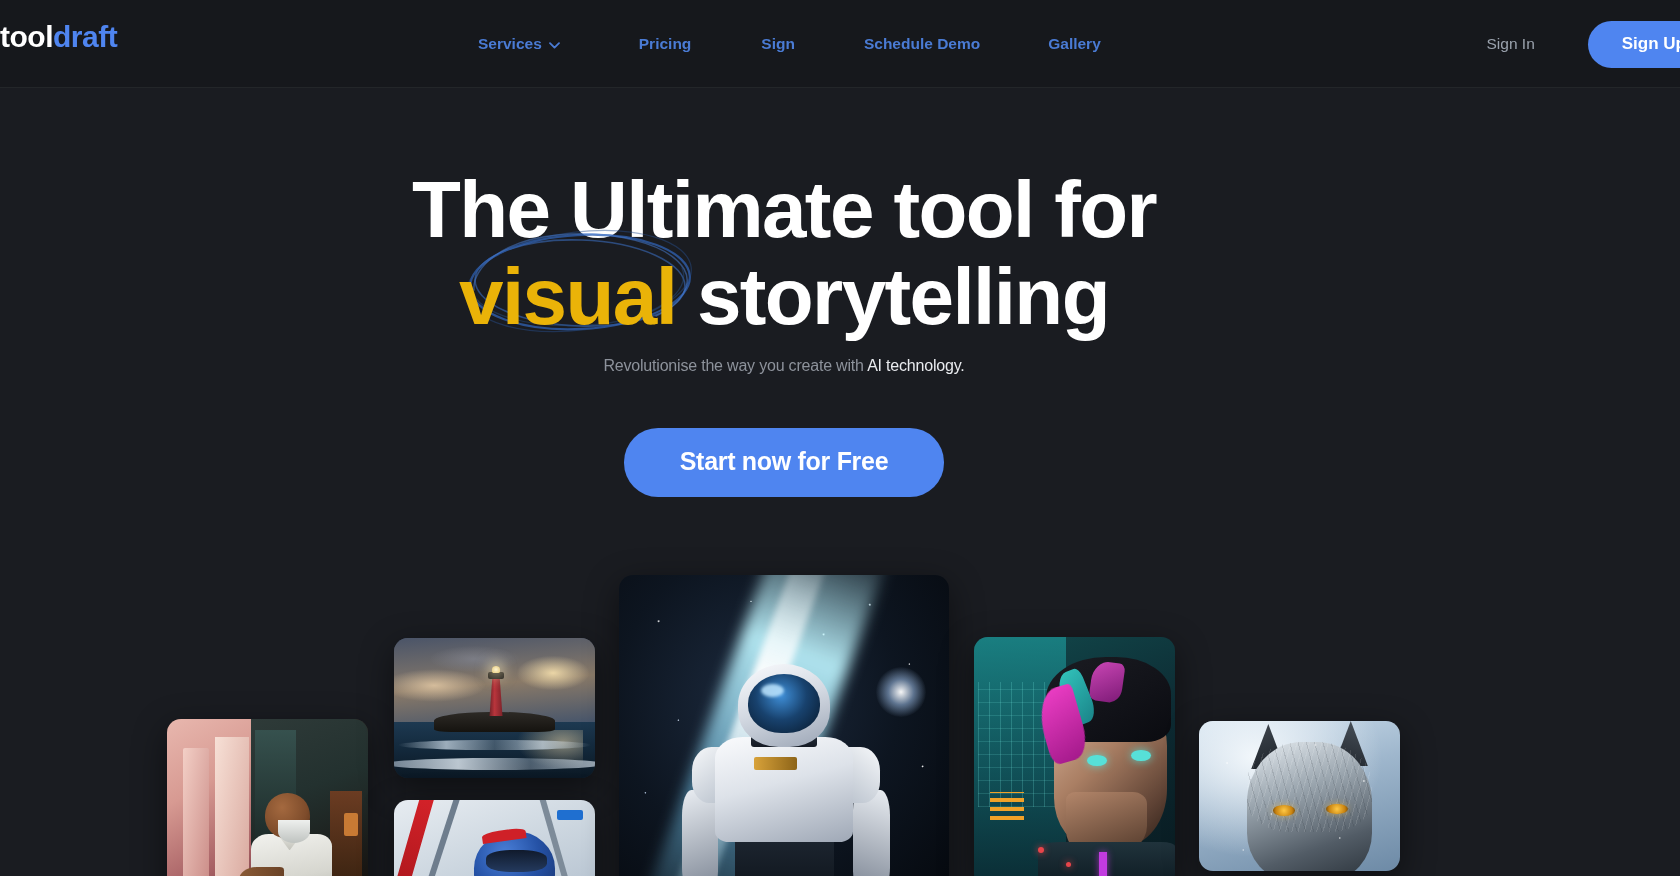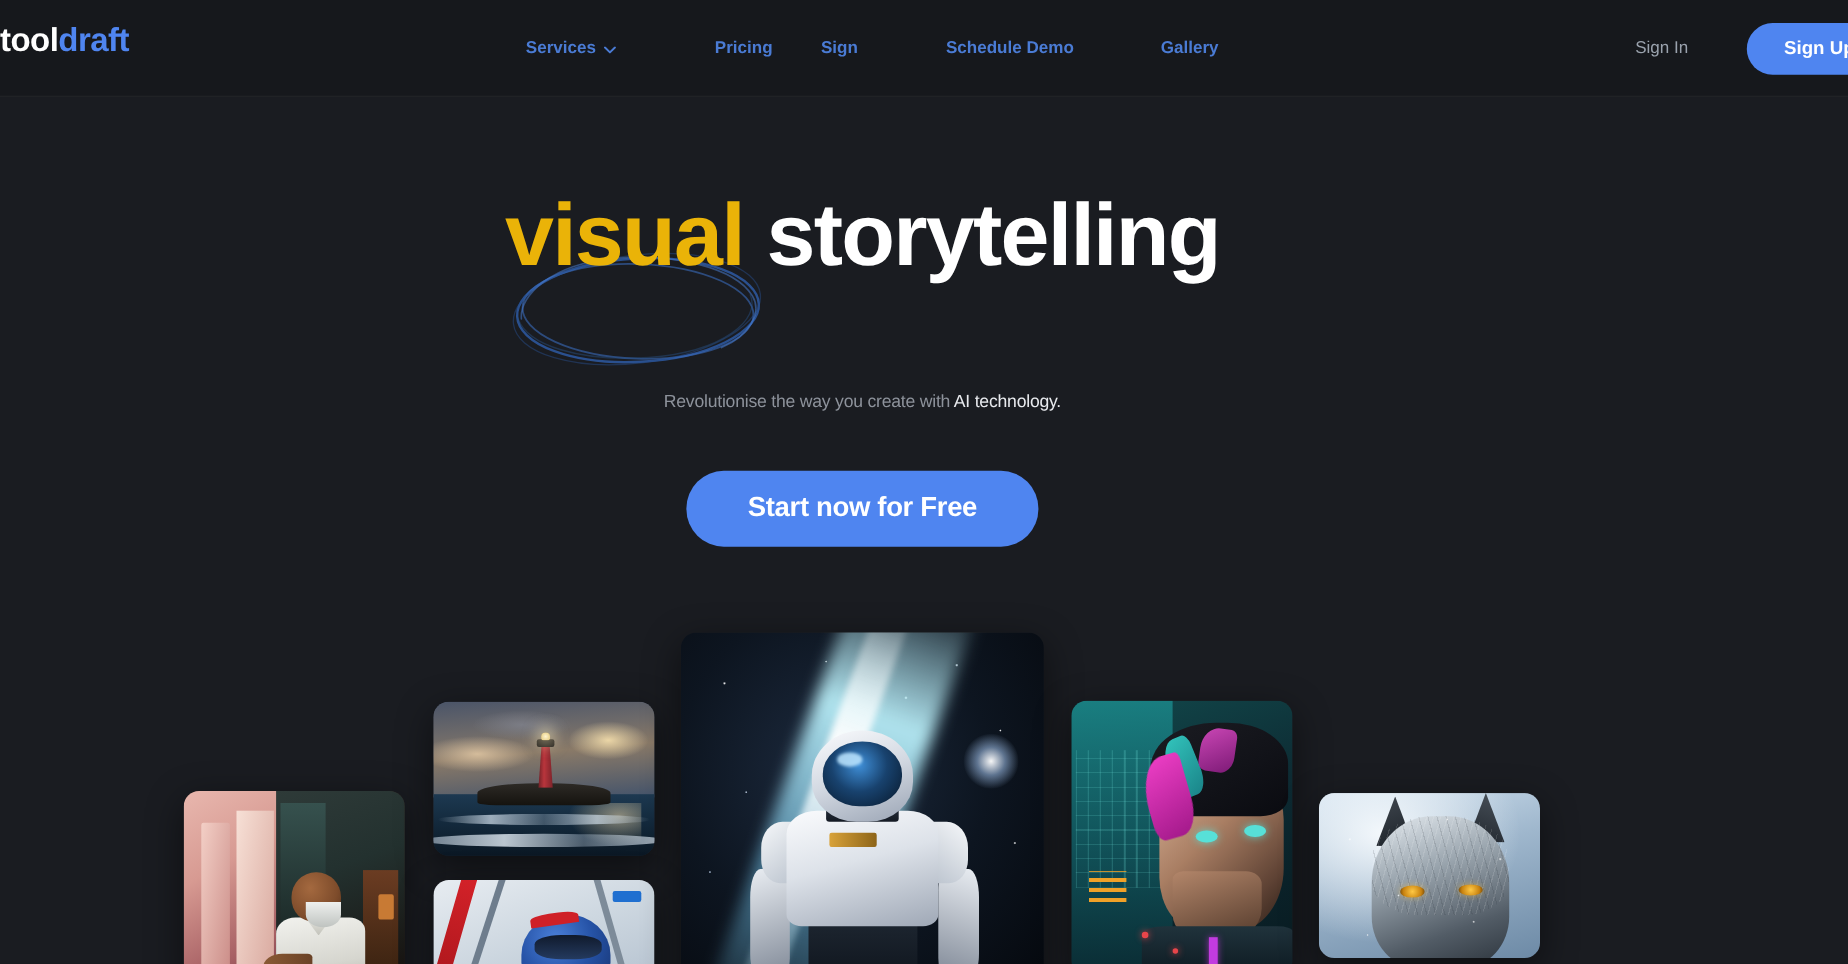--- a/index.html
+++ b/index.html
@@ -25,29 +25,29 @@
     position:absolute; left:0px; top:22px;
     font-size:30px; font-weight:700;
     letter-spacing:-0.5px; line-height:1;
     white-space:nowrap;
   }
   .logo .lg-a{ color:#ffffff; }
   .logo .lg-b{ color:#4f85f0; }
 
   .nav{
     position:absolute; left:478px; top:0; height:88px;
-    display:flex; align-items:center; gap:17px;
+    display:flex; align-items:center; gap:6px;
   }
   .nav-item{
     color:#4a7bd4; font-size:15.5px; font-weight:700;
     white-space:nowrap; cursor:pointer;
     display:flex; align-items:center; gap:7px;
   }
   .nav-gap-1{ margin-right:73px; }
-  .nav-gap-2{ margin-right:27px; }
+  .nav-gap-2{ margin-right:64px; }
   .nav-gap-3{ margin-right:63px; }
   .nav-gap-4{ margin-right:62px; }
   .chev{
     display:inline-block; width:11px; height:7px;
     position:relative; top:1px;
   }
   .chev svg{ display:block; }
 
   .auth{
     position:absolute; right:0; top:0; height:88px;
@@ -384,20 +384,21 @@
     <span class="signin">Sign In</span>
     <button class="signup">Sign Up</button>
   </div>
 
 </header>
 
 <main class="hero">
   <div class="hero-inner">
 
     <h1 class="headline">
+      <span>The Ultimate tool for</span>
       <span class="line2"><span class="hl-visual">visual</span><span> storytelling</span></span>
     </h1>
 
     <svg class="scribble" viewBox="0 0 236 107" fill="none" xmlns="http://www.w3.org/2000/svg">
       <ellipse cx="118" cy="54" rx="110" ry="47" stroke="#2f5fae" stroke-width="2.2" opacity="0.85" transform="rotate(-3 118 54)"></ellipse>
       <ellipse cx="118" cy="55" rx="105" ry="43" stroke="#3c72c8" stroke-width="1.6" opacity="0.6" transform="rotate(2 118 55)"></ellipse>
       <ellipse cx="117" cy="53" rx="113" ry="49" stroke="#27508f" stroke-width="1.2" opacity="0.5" transform="rotate(-7 117 53)"></ellipse>
       <path d="M12 62C10 40 40 12 96 7c54-5 110 8 126 34 9 15-2 36-28 47" stroke="#4a82d8" stroke-width="1.5" opacity="0.55" stroke-linecap="round"></path>
       <path d="M220 40c10 22-24 52-92 57C64 101 18 86 9 62" stroke="#2a568f" stroke-width="1.3" opacity="0.45" stroke-linecap="round"></path>
     </svg>

